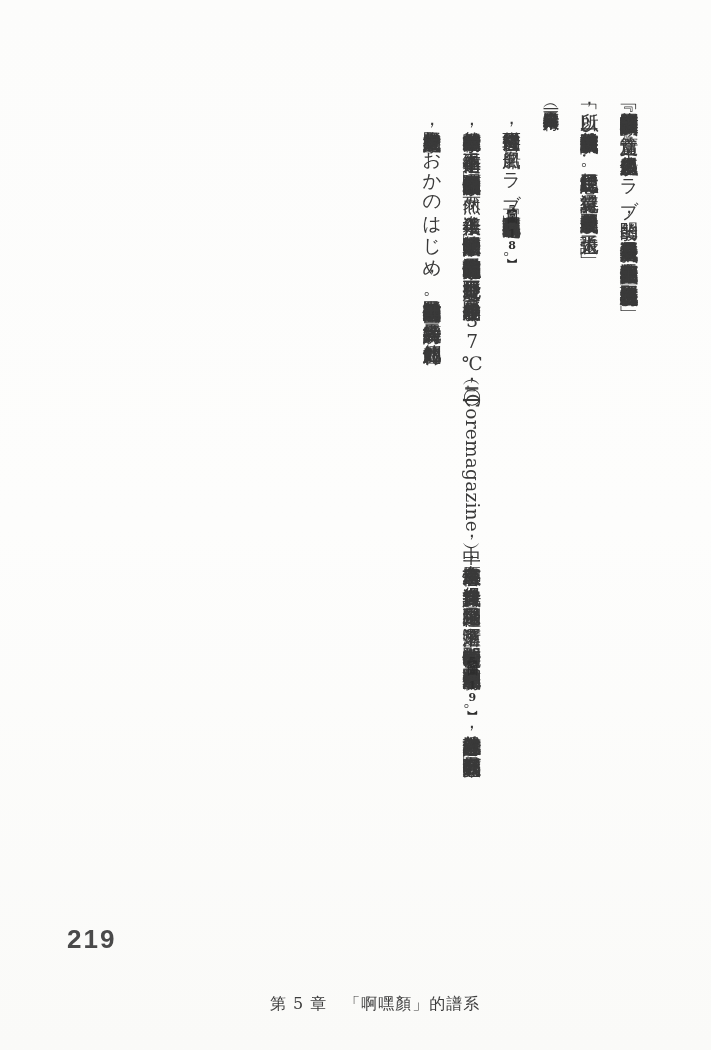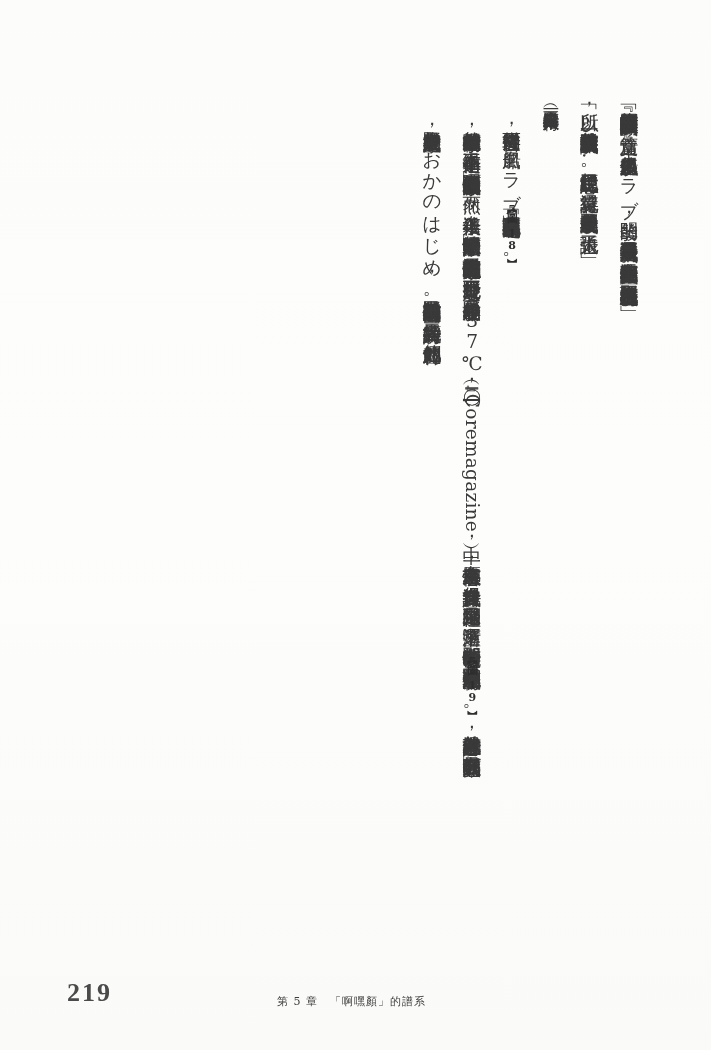--- a/index.html
+++ b/index.html
@@ -53,32 +53,32 @@
     font-weight: 700;
     text-orientation: upright;
     letter-spacing: -1px;
     color: #2e2e2e;
   }
   .upright { text-orientation: upright; }
 
   .page-number {
     position: absolute;
     left: 67px;
-    top: 978px;
-    font-family: Liberation Serif, serif;
+    top: 924px;
+    font-family: Liberation Sans, sans-serif;
     font-weight: 700;
     font-size: 26px;
     letter-spacing: 2px;
     color: #4a4a4a;
   }
   .footer-chapter {
     position: absolute;
-    left: 277px;
+    left: 270px;
     top: 994px;
-    font-size: 11px;
+    font-size: 16px;
     letter-spacing: 1px;
     color: #3d3d3d;
     white-space: nowrap;
   }
 </style>
 </head>
 <body>
 
 <div class="page">
 

